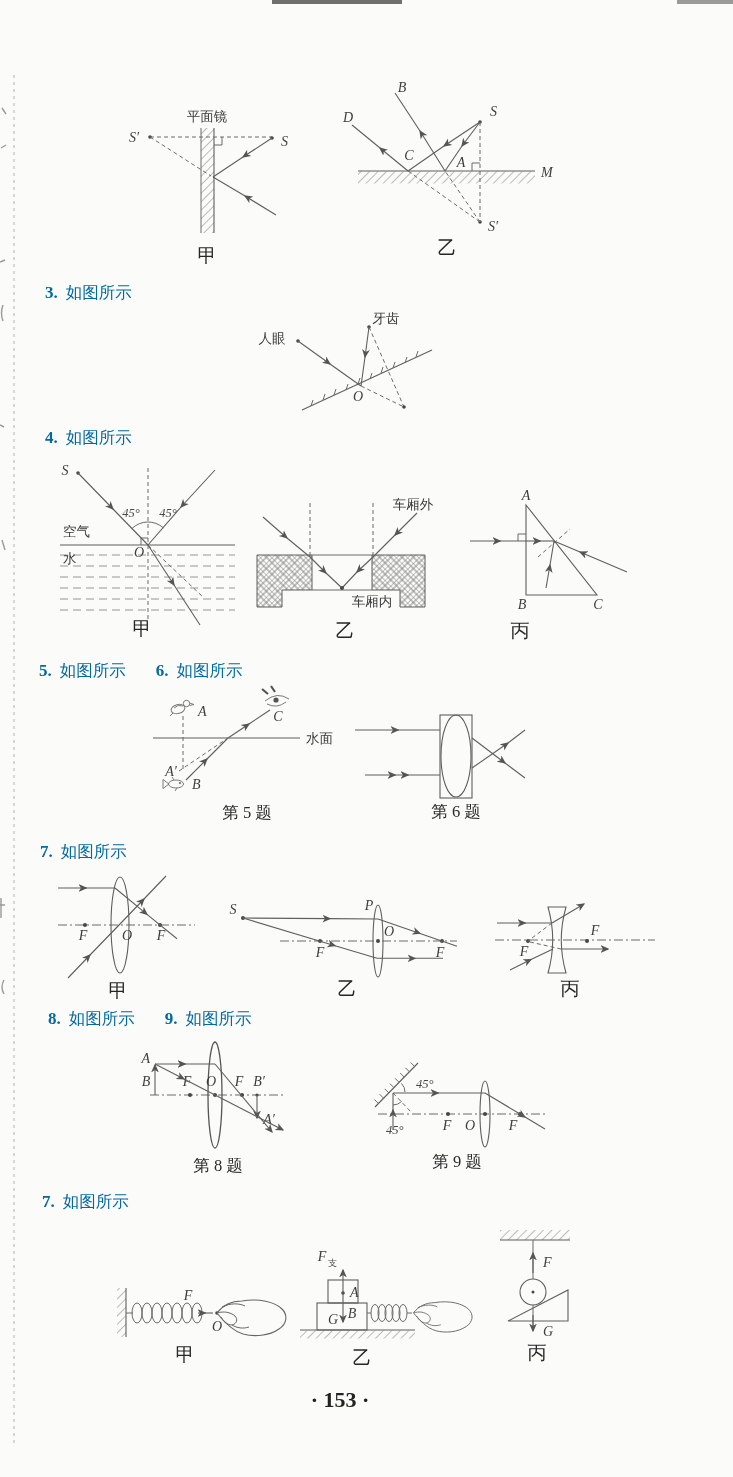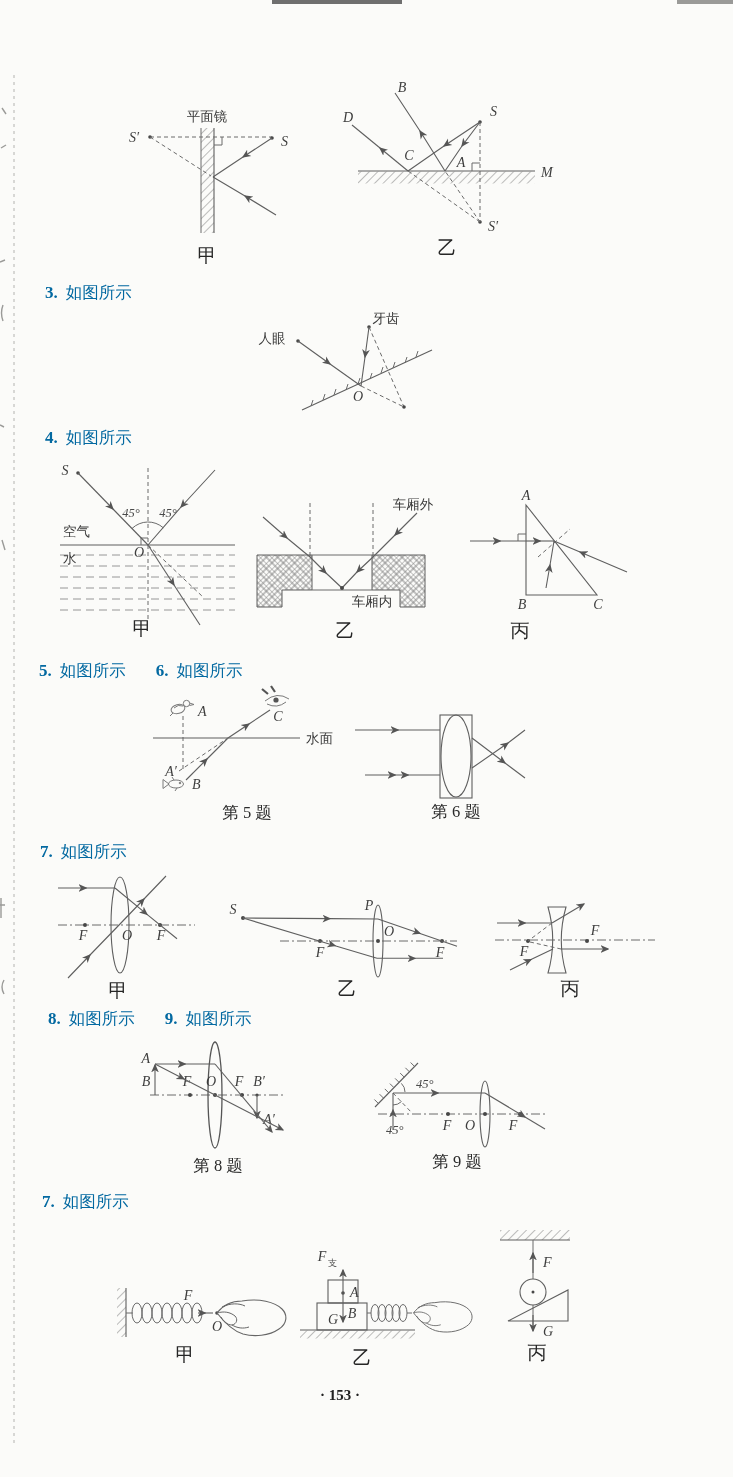--- a/index.html
+++ b/index.html
@@ -2,21 +2,21 @@
 <html><head>
 <meta charset="utf-8">
 <style>
   html,body{margin:0;padding:0;background:#e8e8e6;}
   .page{position:relative;width:733px;height:1477px;background:#fbfbf9;overflow:hidden;
         font-family:"Liberation Serif","DejaVu Serif",serif;}
   .hdr{position:absolute;font-size:16.5px;color:#0369a1;white-space:nowrap;line-height:1;}
   .hdr b{font-family:"Liberation Serif",serif;font-weight:bold;font-size:17px;margin-right:8px;}
   .hdr .gap{margin-left:30px;}
   .footer{position:absolute;left:280px;top:1387px;width:120px;text-align:center;
-          font-weight:bold;font-size:15px;color:#222;}
+          font-weight:bold;font-size:22px;color:#222;}
   .bar{position:absolute;top:0;height:3.5px;}
   svg{position:absolute;overflow:visible;}
   svg text{user-select:none;}
   .ln{stroke:#5f5f5f;stroke-width:1.1;fill:none;}
   .lnT{stroke:#6b6b6b;stroke-width:1;fill:none;}
   .lnD{stroke:#6b6b6b;stroke-width:1;fill:none;stroke-dasharray:4 3;}
   .lnDD{stroke:#6b6b6b;stroke-width:1;fill:none;stroke-dasharray:9 3 2 3;}
   .wat{stroke:#8a8a8a;stroke-width:0.9;fill:none;stroke-dasharray:8 5;}
   .sk{stroke:#7a7a7a;stroke-width:1;fill:none;}
   .dot{fill:#474747;}

